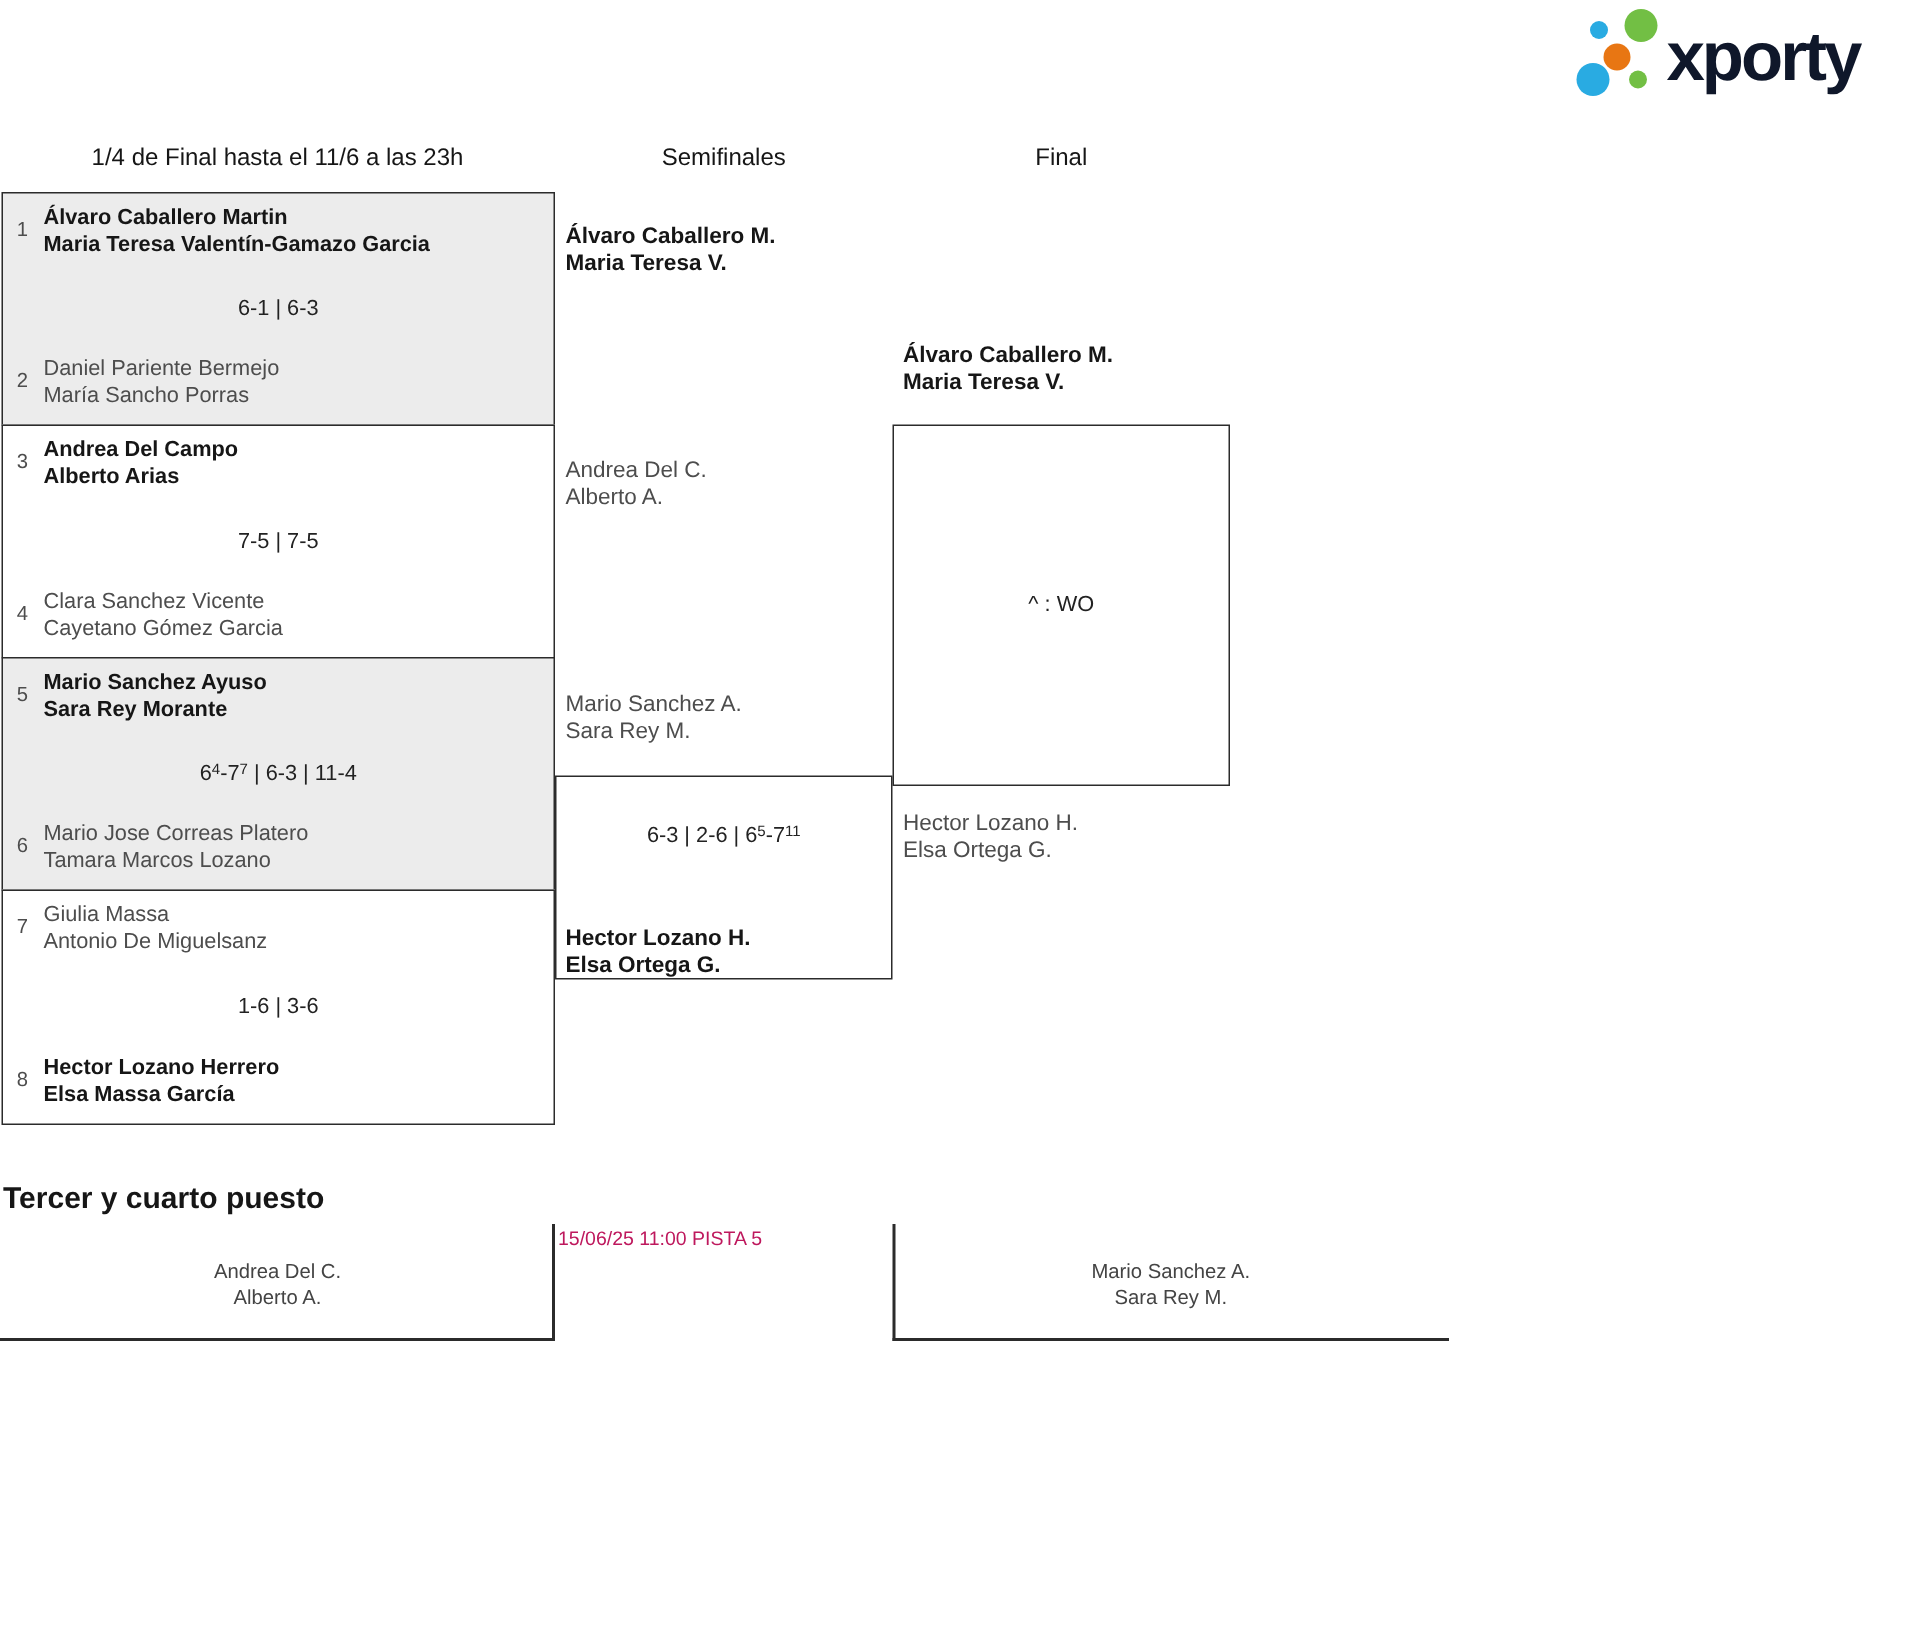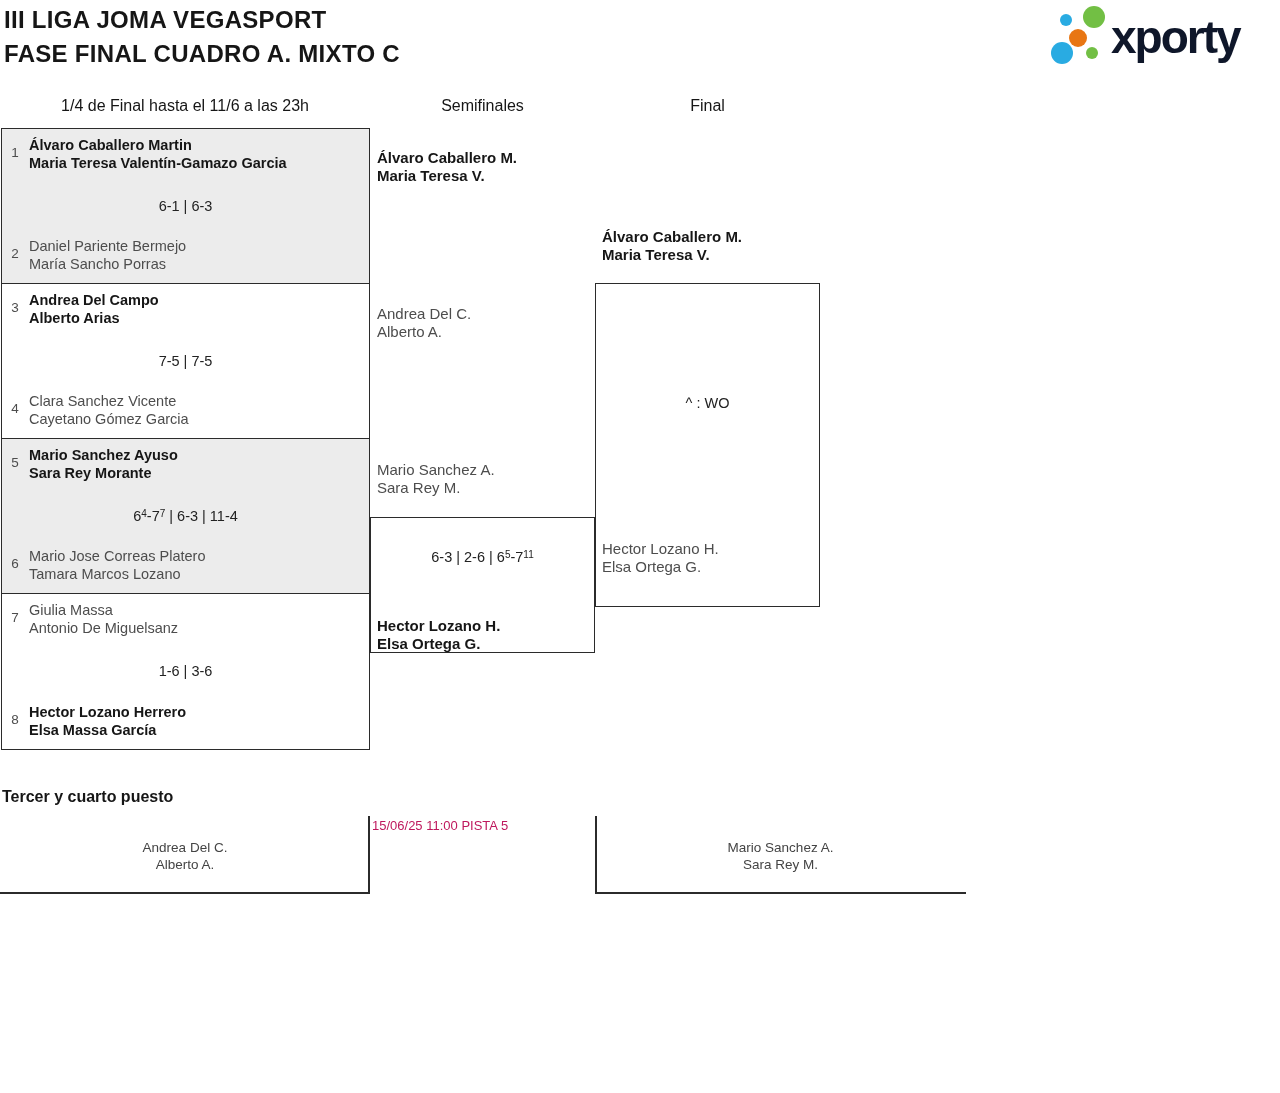--- a/index.html
+++ b/index.html
@@ -38,50 +38,46 @@
   .winner { font-weight:bold; color:#161616; }
   .loser  { font-weight:normal; color:#4d4d4d; }
   .score { position:absolute; left:0; width:100%; text-align:center; font-size:14.5px; color:#222222; }
   .qf .score { top:69px; }
   sup { font-size:10px; line-height:0; vertical-align:4px; }
   
   .sf-box { position:absolute; left:370px; width:225px; border:1px solid #2b2b2b; background:transparent; }
   .sf-1 { top:207px; height:154px; }
   .sf-2 { top:517px; height:136px; }
   .sf-box .score { top:31px; }
-  .final-box { position:absolute; left:595px; top:283px; width:225px; height:324px;
+  .final-box { position:absolute; left:595px; top:283px; width:225px; height:241px;
                border:1px solid #2b2b2b; }
   .final-box .score { top:111px; }
   .adv { position:absolute; font-size:15px; line-height:17.5px; }
   .adv-sf { left:377px; } .adv-f { left:602px; }
   .adv-sf1-t1 { top:149px; } .adv-sf1-t2 { top:305px; }
   .adv-sf2-t1 { top:461px; } .adv-sf2-t2 { top:617px; }
   .adv-f-t1 { top:228px; } .adv-f-t2 { top:540px; }
   
-  .tp-heading { position:absolute; left:2px; top:788px; font-size:16px; font-weight:bold; color:#161616; }
+  .tp-heading { position:absolute; left:2px; top:788px; font-size:20px; font-weight:bold; color:#161616; }
   .tp-line { position:absolute; background:#2b2b2b; }
   .tp-hline-left  { left:0;     top:892px; width:370px; height:2px; }
   .tp-vline-left  { left:368px; top:816px; width:2px;  height:78px; }
   .tp-vline-right { left:595px; top:816px; width:2px;  height:78px; }
   .tp-hline-right { left:595px; top:892px; width:371px; height:2px; }
   .tp-date { position:absolute; left:372px; top:818px; font-size:13px; color:#be185d; }
   .tp-team { position:absolute; top:839px; text-align:center; font-size:13.5px;
              line-height:17px; color:#444444; }
   .tp-team-left  { left:0;     width:370px; }
   .tp-team-right { left:595px; width:371px; }
 </style>
 </head>
 <body>
 
 <div class="page">
 
-  <div class="title">
-    <div>III LIGA JOMA VEGASPORT</div>
-    <div>FASE FINAL CUADRO A. MIXTO C</div>
-  </div>
 
   <div class="logo">
     <span class="dot dot-blue-sm"></span>
     <span class="dot dot-green-lg"></span>
     <span class="dot dot-orange"></span>
     <span class="dot dot-blue-lg"></span>
     <span class="dot dot-green-sm"></span>
     <span class="logo-text">xporty</span>
   </div>
 

